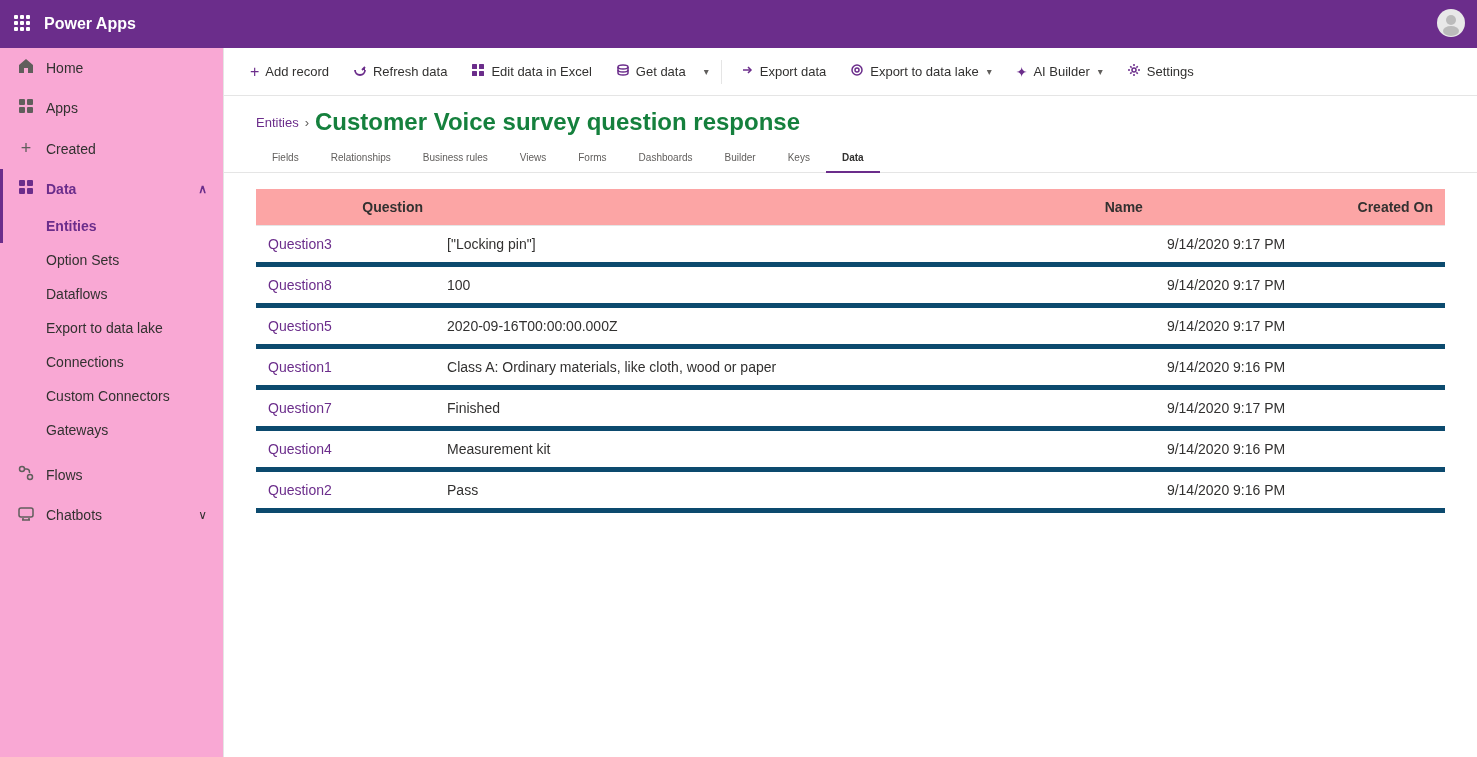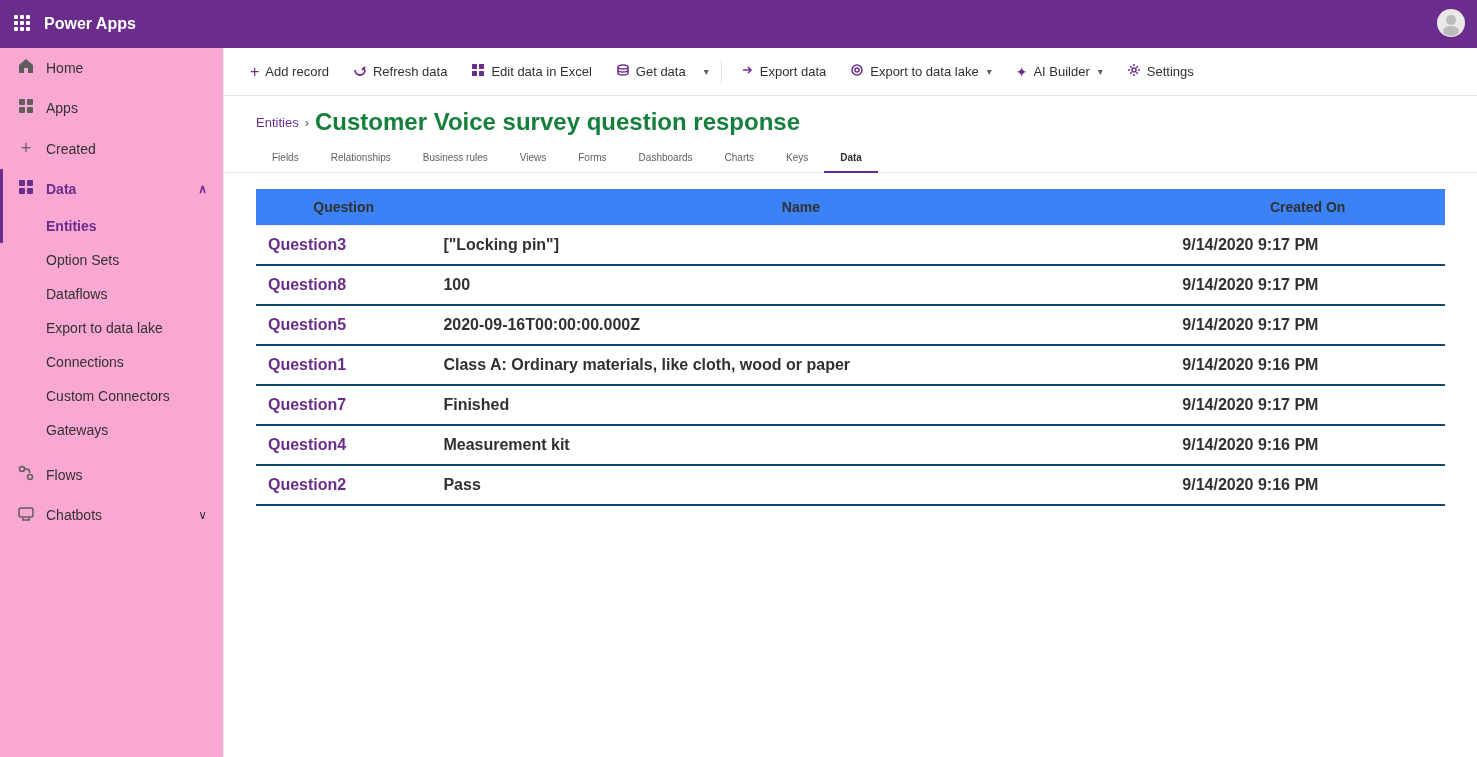--- a/index.html
+++ b/index.html
@@ -146,34 +146,33 @@
     .table-area {
       flex: 1;
       overflow-y: auto;
       padding: 16px 32px;
     }
     .data-table {
       width: 100%;
       border-collapse: collapse;
     }
     .data-table th {
-      text-align: center;
+      text-align: right;
       padding: 10px 12px;
       font-size: 14px;
       font-weight: 600;
       color: #323130;
       border-bottom: 1px solid #e5e5e5;
-      background: #3b82f6;
+      background: #fca5a5;
     }
     .data-table td {
       padding: 10px 12px;
-      font-size: 16px;
+      font-size: 14px;
       color: #323130;
-      border-bottom: 2px solid #0c4a6e;
-      font-weight: bold;
+      border-bottom: 5px solid #0c4a6e;
     }
     .data-table td.question-link {
       color: #6b2d8b;
       cursor: pointer;
     }
 
     
     ::-webkit-scrollbar { width: 6px; height: 6px; }
     ::-webkit-scrollbar-track { background: #f1f1f1; }
     ::-webkit-scrollbar-thumb { background: #c8c8c8; border-radius: 3px; }
@@ -394,21 +393,21 @@
       <div class="tab">
         <span>Views</span>
       </div>
       <div class="tab">
         <span>Forms</span>
       </div>
       <div class="tab">
         <span>Dashboards</span>
       </div>
       <div class="tab">
-        <span>Charts</span>
+        <span>Builder</span>
       </div>
       <div class="tab">
         <span>Keys</span>
       </div>
       <div class="tab active">
         <span>Data</span>
       </div>
     </div>
 
     <div class="table-area">

